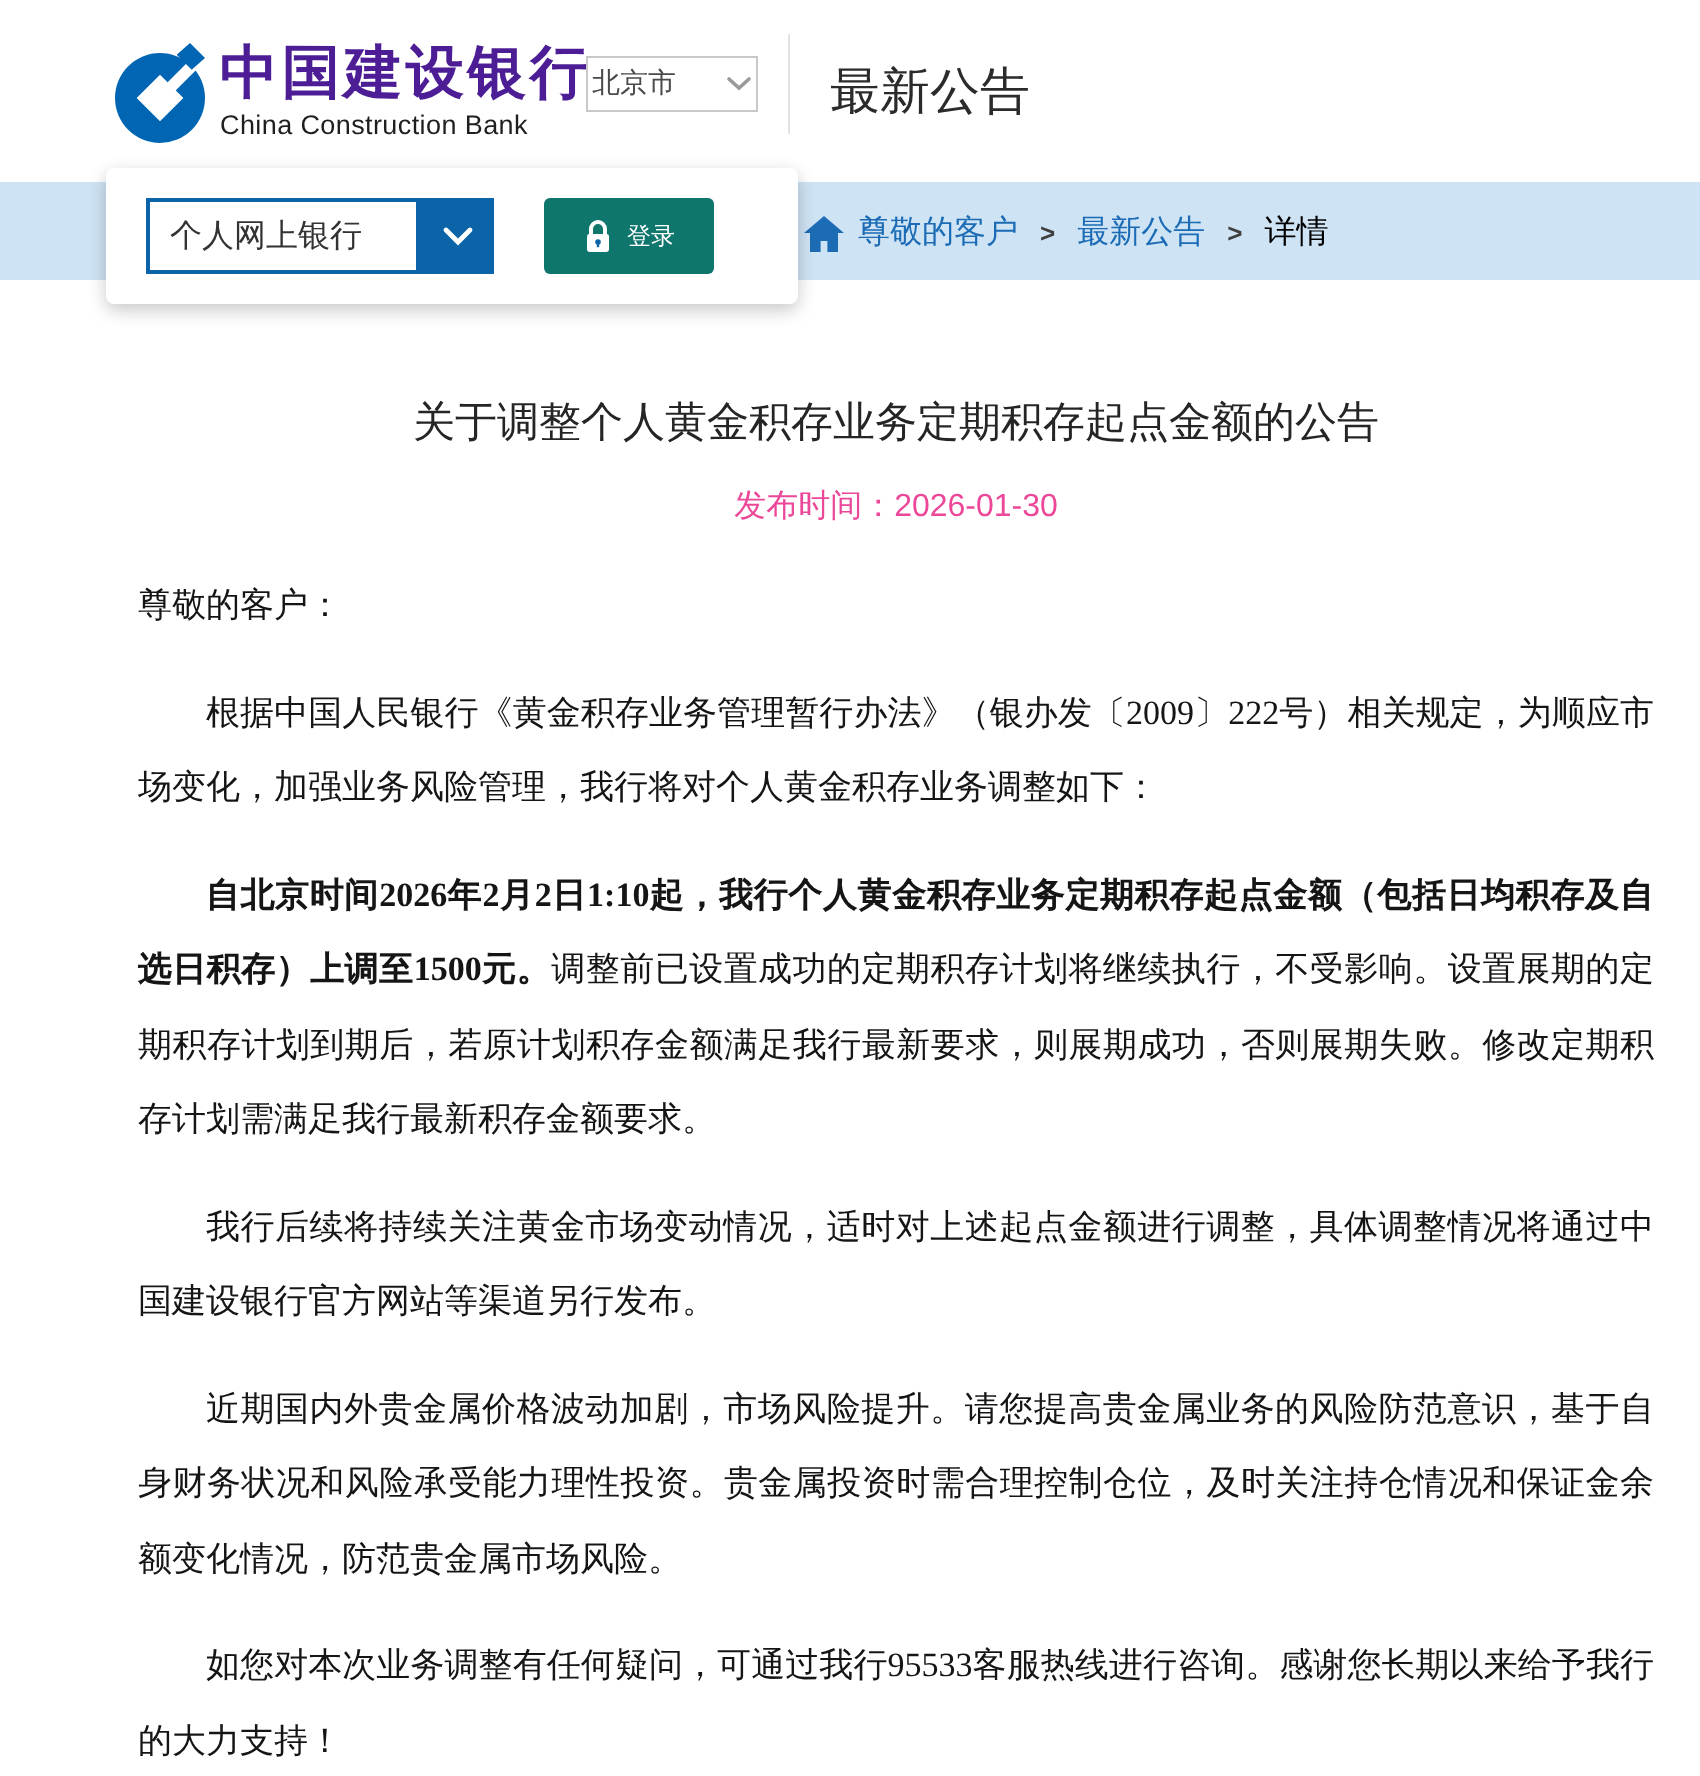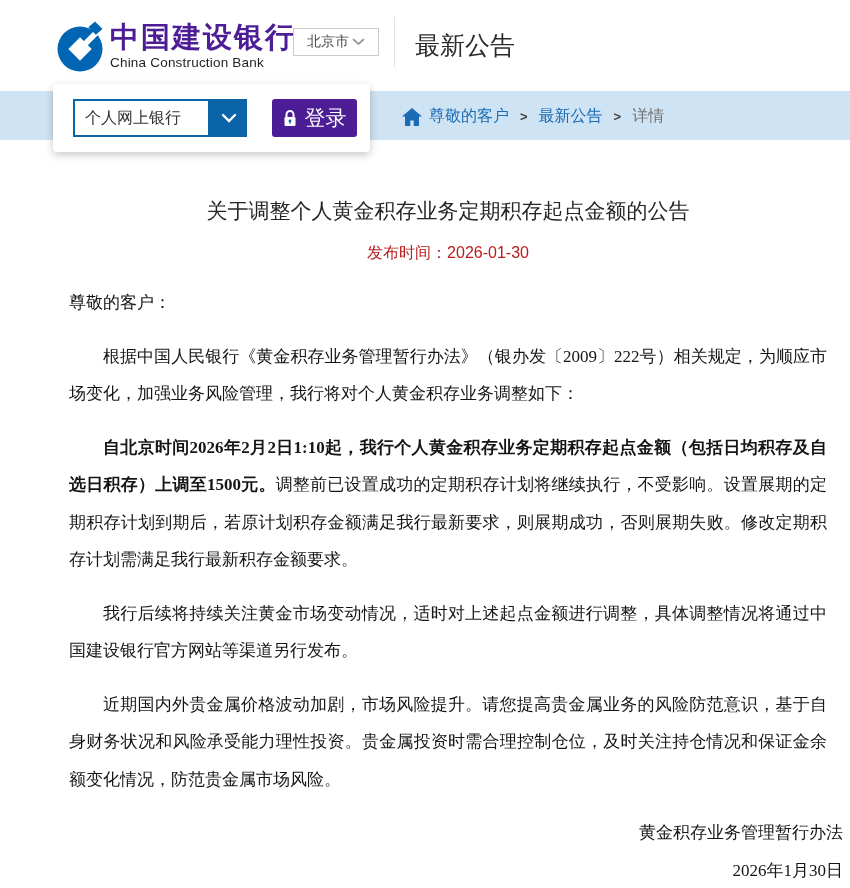--- a/index.html
+++ b/index.html
@@ -9,49 +9,49 @@
 
   
   .topbar { position:absolute; top:0; left:0; width:850px; height:91px; background:#fff; }
   .logo-mark { position:absolute; left:55px; top:20px; width:50px; height:53px; }
   .logo-text { position:absolute; left:110px; top:23px; line-height:1; }
   .logo-cn { font-size:29px; font-weight:bold; color:#4c1d95; letter-spacing:2px; }
   .logo-en { font-size:13.5px; color:#1f1f1f; margin-top:4px; letter-spacing:0.2px; }
 
   .city-select { position:absolute; left:293px; top:28px; width:86px; height:28px;
     border:1px solid #c9c9c9; background:#fff; display:flex; align-items:center;
-    justify-content:space-between; padding:0 13px; font-size:14px; color:#4a4a4a; cursor:pointer; }
+    justify-content:space-between; padding:0 2px; font-size:14px; color:#4a4a4a; cursor:pointer; }
 
   .header-divider { position:absolute; left:394px; top:17px; width:1px; height:50px; background:#e3e3e3; }
   .page-title { position:absolute; left:415px; top:29px; font-size:25px; color:#2b2b2b; }
 
   
   .bluebar { position:absolute; top:91px; left:0; width:850px; height:49px; background:#cee3f4; }
   .breadcrumb { position:absolute; left:402px; top:106px; display:flex; align-items:center; font-size:16px; }
   .crumb-link { color:#1c6cb5; text-decoration:none; cursor:pointer; display:flex; align-items:center; }
   .crumb-link .home-ic { margin-right:7px; display:inline-flex; }
   .crumb-sep { color:#3f3f3f; font-size:13px; font-weight:bold; margin:0 11px; }
-  .crumb-current { color:#737373; }
+  .crumb-current { color:#000000; }
 
   
-  .login-card { position:absolute; left:53px; top:84px; width:317px; height:68px; background:#fff;
+  .login-card { position:absolute; left:53px; top:84px; width:346px; height:68px; background:#fff;
     border-radius:4px; box-shadow:0 3px 9px rgba(0,0,0,0.22); display:flex; align-items:center;
     padding-left:20px; }
   .channel-select { display:flex; height:38px; cursor:pointer; }
   .channel-field { width:137px; height:38px; border:2px solid #0b63a8; background:#fff;
     display:flex; align-items:center; padding-left:10px; font-size:16px; color:#333; }
   .channel-arrow { width:37px; height:38px; background:#0b63a8; display:flex; align-items:center; justify-content:center; }
-  .login-btn { margin-left:25px; width:85px; height:38px; background:#4c1d95; border:none; border-radius:3px;
-    color:#fff; font-size:21px; display:flex; align-items:center; justify-content:center; gap:8px; cursor:pointer; }
+  .login-btn { margin-left:25px; width:85px; height:38px; background:#0f766e; border:none; border-radius:3px;
+    color:#fff; font-size:12px; display:flex; align-items:center; justify-content:center; gap:8px; cursor:pointer; }
 
   
   .article { position:absolute; top:140px; left:0; width:850px; }
   .article-inner { margin-left:53px; width:790px; }
   .article-title { margin:57px 0 0; text-align:center; font-size:21px; font-weight:500; color:#252525; }
-  .pub-time { text-align:center; margin-top:18px; font-size:16px; color:#b91c1c; }
+  .pub-time { text-align:center; margin-top:18px; font-size:16px; color:#ec4899; }
   .article-body { margin-top:20px; font-family:"Liberation Serif", serif; font-size:17px;
     line-height:37.5px; color:#151515; text-align:justify; }
   .para { margin:16px; }
   .para.indent { text-indent:34px; }
   .seg-bold { font-weight:bold; }
   .article-footer { margin-top:13px; text-align:right; font-family:"Liberation Serif", serif;
     font-size:17px; line-height:37.5px; color:#151515; }
 </style>
 </head>
 <body>
@@ -127,20 +127,21 @@
   <main class="article">
     <div class="article-inner">
       <h1 class="article-title">关于调整个人黄金积存业务定期积存起点金额的公告</h1>
       <div class="pub-time"><span>发布时间：</span><span>2026-01-30</span></div>
       <div class="article-body" id="article-body">
           <p class="para"><span class="">尊敬的客户：</span></p>
           <p class="para indent"><span class="">根据中国人民银行《黄金积存业务管理暂行办法》（银办发〔2009〕222号）相关规定，为顺应市场变化，加强业务风险管理，我行将对个人黄金积存业务调整如下：</span></p>
           <p class="para indent"><span class="seg-bold">自北京时间2026年2月2日1:10起，我行个人黄金积存业务定期积存起点金额（包括日均积存及自选日积存）上调至1500元。</span><span class="">调整前已设置成功的定期积存计划将继续执行，不受影响。设置展期的定期积存计划到期后，若原计划积存金额满足我行最新要求，则展期成功，否则展期失败。修改定期积存计划需满足我行最新积存金额要求。</span></p>
           <p class="para indent"><span class="">我行后续将持续关注黄金市场变动情况，适时对上述起点金额进行调整，具体调整情况将通过中国建设银行官方网站等渠道另行发布。</span></p>
           <p class="para indent"><span class="">近期国内外贵金属价格波动加剧，市场风险提升。请您提高贵金属业务的风险防范意识，基于自身财务状况和风险承受能力理性投资。贵金属投资时需合理控制仓位，及时关注持仓情况和保证金余额变化情况，防范贵金属市场风险。</span></p>
+          <p class="para indent"><span class="">如您对本次业务调整有任何疑问，可通过我行95533客服热线进行咨询。感谢您长期以来给予我行的大力支持！</span></p>
         </div>
       <div class="article-footer">
         <div>黄金积存业务管理暂行办法</div>
         <div>2026年1月30日</div>
       </div>
     </div>
   </main>
 
 </div>
 

